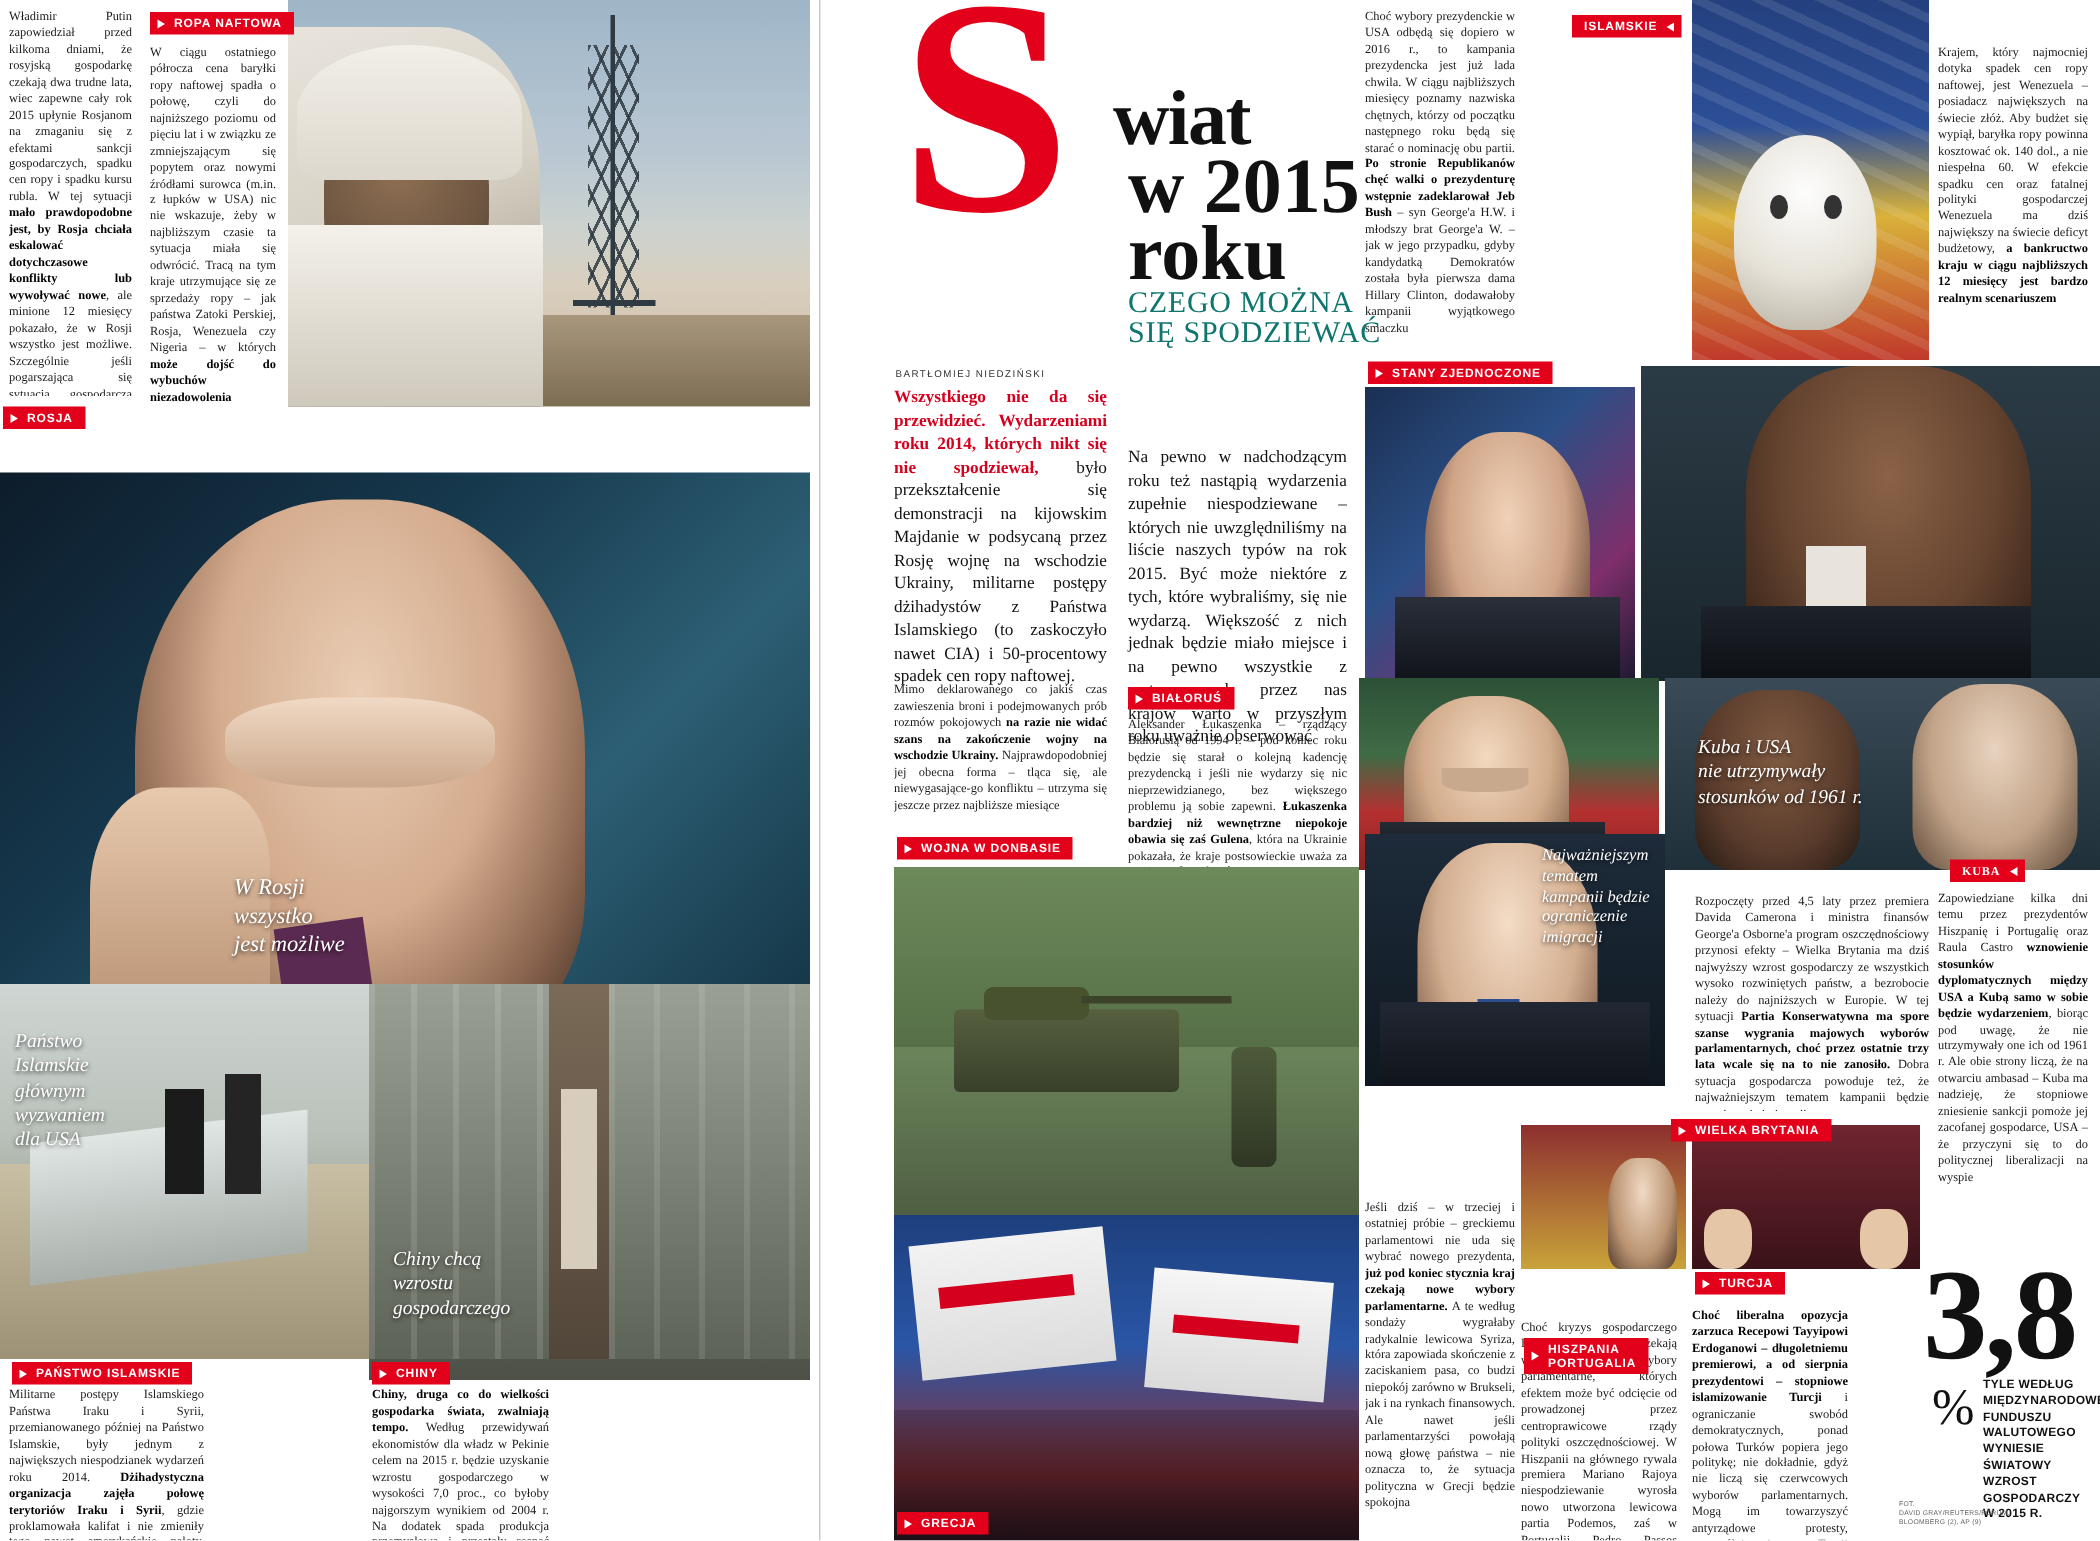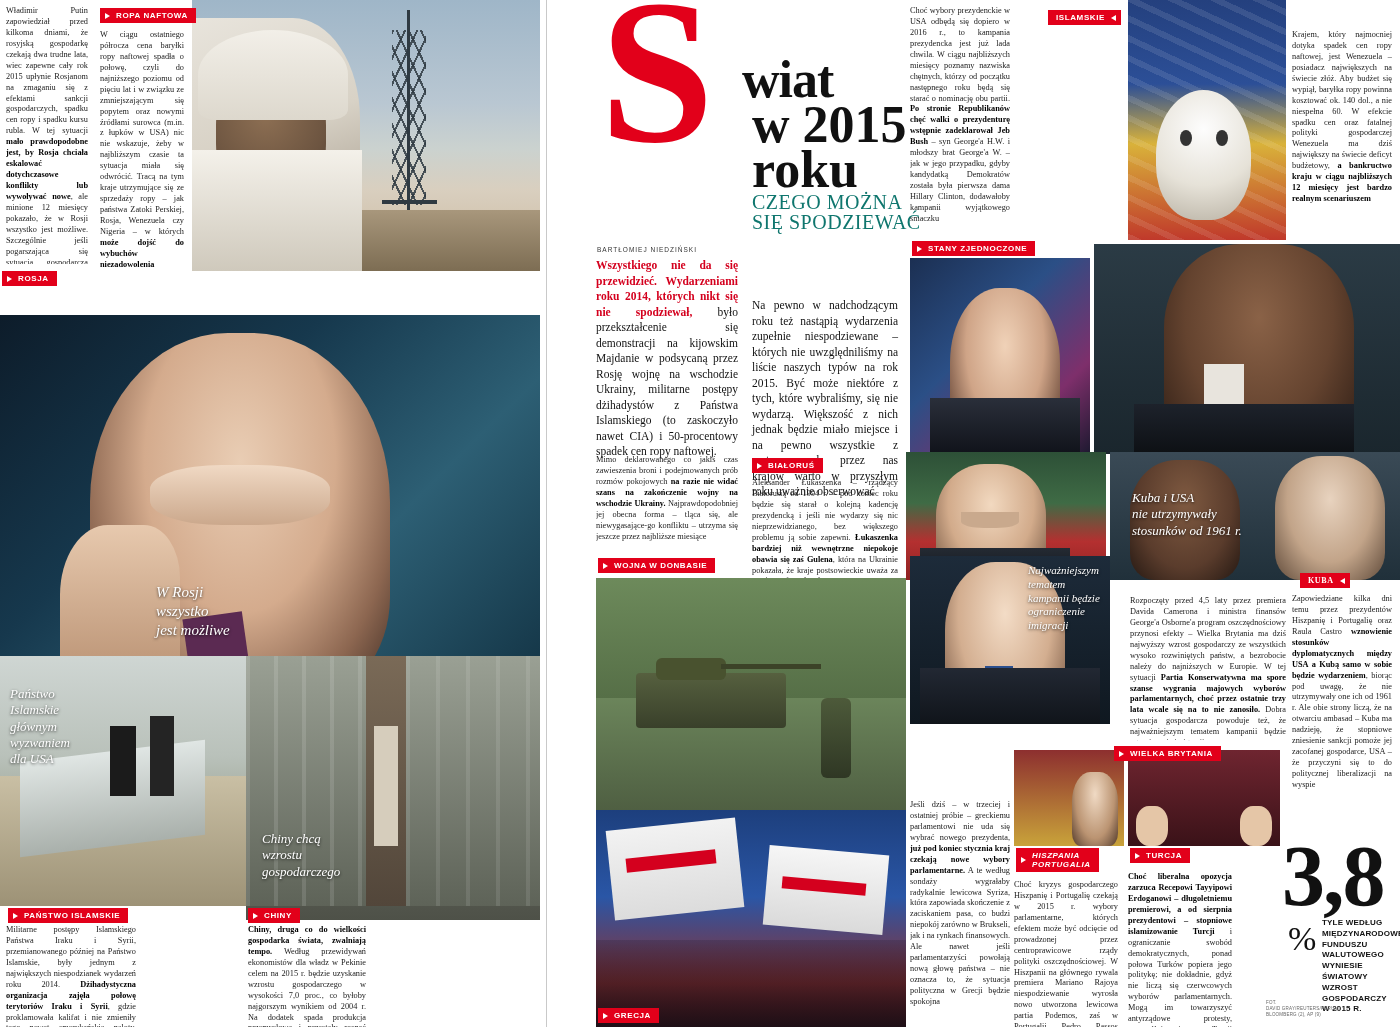--- a/index.html
+++ b/index.html
@@ -357,21 +357,21 @@
   <div class="tag" style="left:598px;top:1008px;">GRECJA</div>
   <div class="box col" style="left:910px;top:800px;width:100px;height:225px;">
     <span>Jeśli dziś – w trzeciej i ostatniej próbie – greckiemu parlamentowi nie uda się wybrać nowego prezydenta, <b class="red">już pod koniec stycznia kraj czekają nowe wybory parlamentarne.</b> A te według sondaży wygrałaby radykalnie lewicowa Syriza, która zapowiada skończenie z zaciskaniem pasa, co budzi niepokój zarówno w Brukseli, jak i na rynkach finansowych. Ale nawet jeśli parlamentarzyści powołają nową głowę państwa – nie oznacza to, że sytuacja polityczna w Grecji będzie spokojna</span>
   </div>
 
   <div class="photo" style="left:1014px;top:750px;width:110px;height:96px;
        background:linear-gradient(#8d2f2f,#c9a33a);">
     <div class="box" style="left:6px;top:18px;width:48px;height:78px;background:radial-gradient(ellipse at 50% 30%,#eed6bf 0%,#bd9madd 0%,#b8906f 60%,#4f382a 100%);border-radius:40% 40% 18% 18%;"></div>
     <div class="box" style="left:58px;top:22px;width:46px;height:74px;background:radial-gradient(ellipse at 50% 30%,#f0dac4 0%,#bb9472 60%,#51392a 100%);border-radius:40% 40% 18% 18%;"></div>
   </div>
-  <div class="tag" style="left:1016px;top:848px;white-space:pre-line;line-height:1.15;font-style:italic;">HISZPANIA
+  <div class="tag" style="left:1016px;top:892px;white-space:pre-line;line-height:1.15;">HISZPANIA
 PORTUGALIA</div>
   <div class="box col" style="left:1014px;top:880px;width:104px;height:147px;">
     <span>Choć kryzys gospodarczego Hiszpanię i Portugalię czekają w 2015 r. wybory parlamentarne, których efektem może być odcięcie od prowadzonej przez centroprawicowe rządy polityki oszczędnościowej. W Hiszpanii na głównego rywala premiera Mariano Rajoya niespodziewanie wyrosła nowo utworzona lewicowa partia Podemos, zaś w Portugalii Pedro Passos Coelho przegrywa w sondażach z socjalistami</span>
   </div>
 
   <div class="photo" style="left:1128px;top:750px;width:152px;height:96px;
        background:linear-gradient(#6f2530,#3a1218);">
     <div class="box" style="left:42px;top:6px;width:70px;height:90px;background:radial-gradient(ellipse at 50% 30%,#f3dcc6 0%,#cfa versus 0%,#cda98a 60%,#60452f 100%);border-radius:42% 42% 18% 18%;"></div>
     <div class="box" style="left:8px;top:56px;width:32px;height:40px;background:#e5c6a7;border-radius:40%;"></div>
     <div class="box" style="left:112px;top:56px;width:32px;height:40px;background:#e5c6a7;border-radius:40%;"></div>

